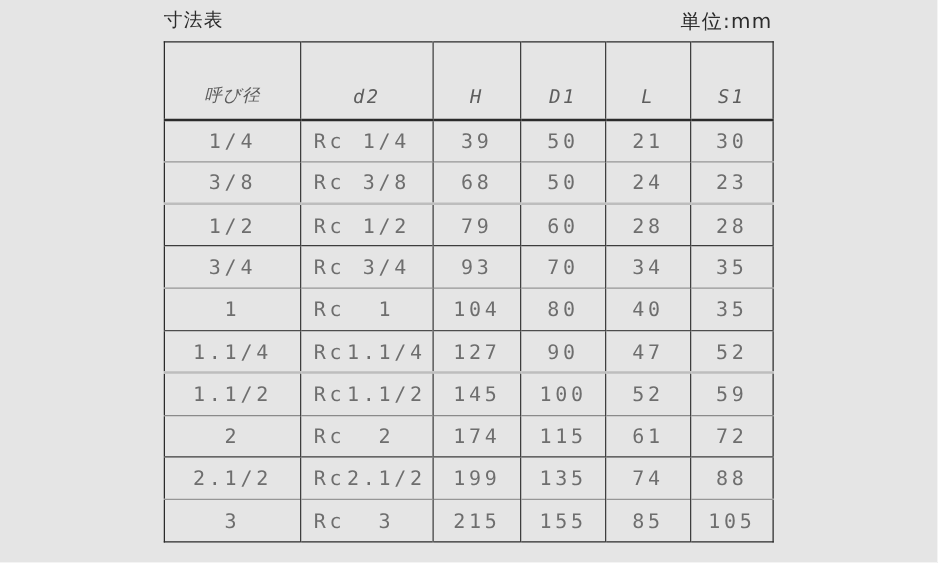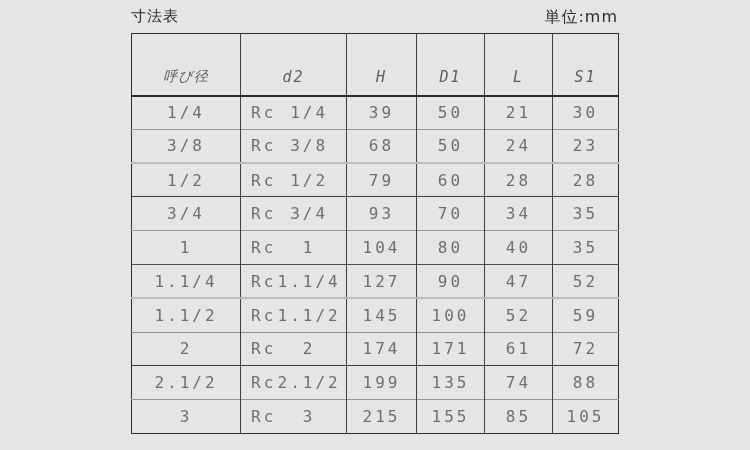--- a/index.html
+++ b/index.html
@@ -237,21 +237,21 @@
 
   <tr>
     <td class="c-center">2</td>
     <td class="c-d2">
       <div class="d2-inner">
         <span class="d2-prefix">Rc</span>
         <span class="d2-value">2</span>
       </div>
     </td>
     <td class="c-center">174</td>
-    <td class="c-center">171</td>
+    <td class="c-center">115</td>
     <td class="c-center">61</td>
     <td class="c-center">72</td>
   </tr>
 
   <tr>
     <td class="c-center">2.1/2</td>
     <td class="c-d2">
       <div class="d2-inner">
         <span class="d2-prefix">Rc</span>
         <span class="d2-value">2.1/2</span>

